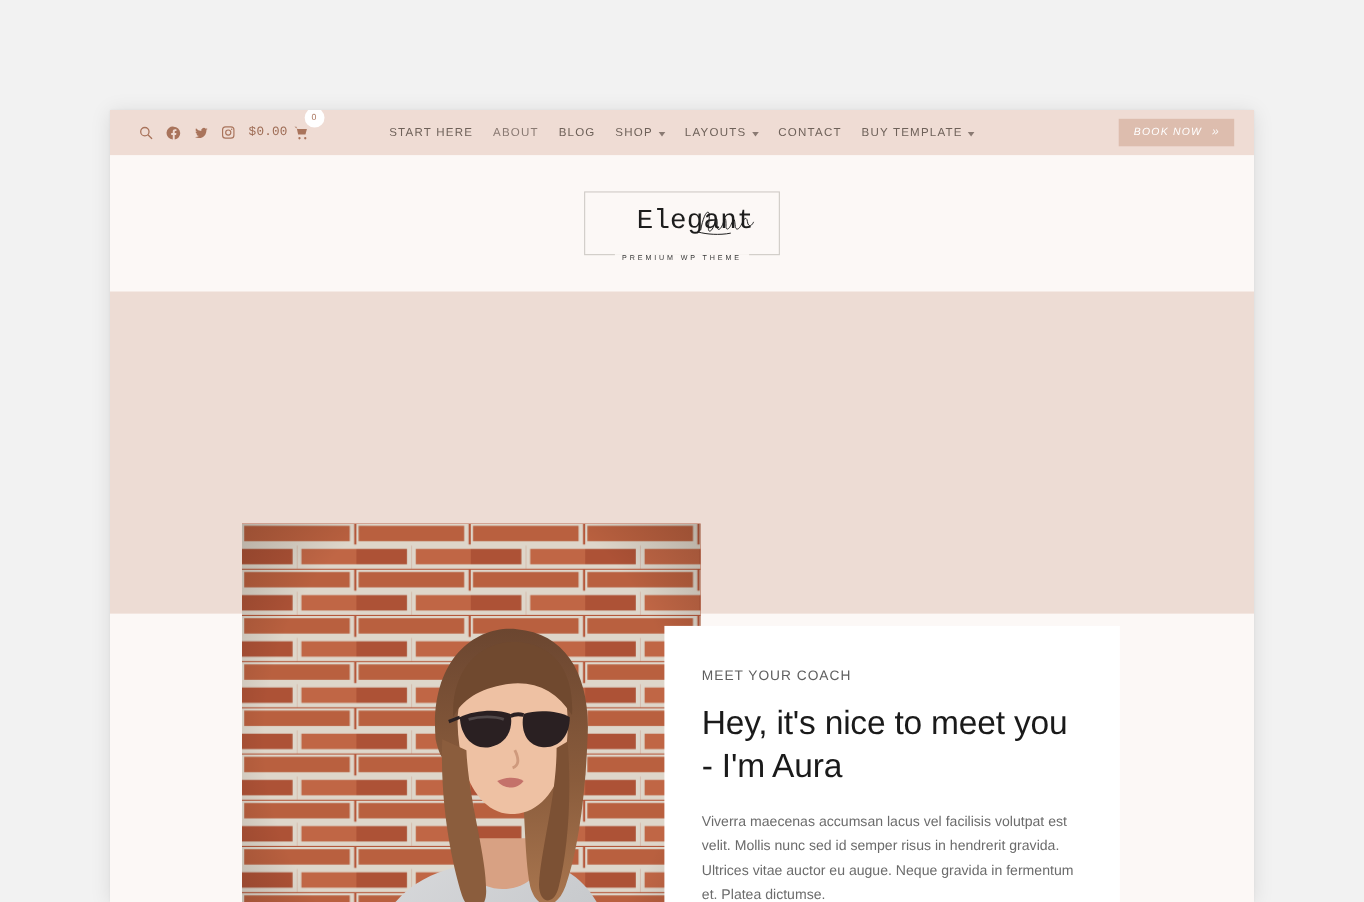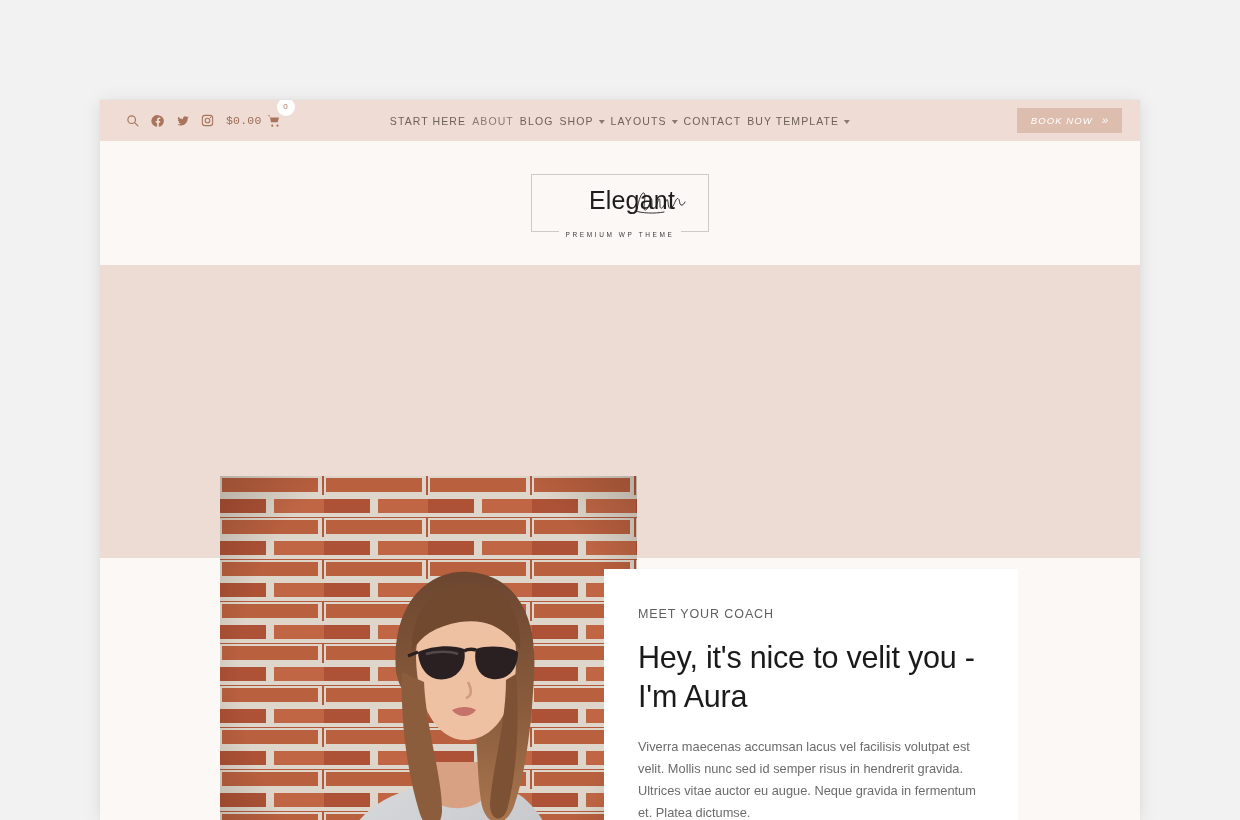--- a/index.html
+++ b/index.html
@@ -85,21 +85,21 @@
     line-height: 1;
   }
 
   
   .mainmenu {
     position: absolute;
     left: 50%;
     transform: translateX(-50%);
     display: flex;
     align-items: center;
-    gap: 6px;
+    gap: 18px;
   }
 
   .menu-item {
     font-size: 10.5px;
     letter-spacing: 1.1px;
     color: #8a7a73;
     text-transform: uppercase;
     display: flex;
     align-items: center;
     gap: 5px;
@@ -147,21 +147,21 @@
     border: 1px solid #cfcac6;
     width: 178px;
     height: 58px;
     position: relative;
     display: flex;
     align-items: center;
     justify-content: center;
   }
 
   .logo-main {
-    font-family: Liberation Sans, sans-serif;
+    font-family: Liberation Mono, monospace;
     font-size: 25px;
     color: #1d1d1d;
     letter-spacing: 0.2px;
     position: relative;
     top: -3px;
     left: -10px;
     margin-left: 44px;
   }
 
   .logo-script {
@@ -413,18 +413,18 @@
         <path d="M248 206 C252 214 252 220 246 222" stroke="#cf9a7d" stroke-width="2.6" fill="none"></path>
         <path d="M232 234 C240 230 250 230 256 234 C250 242 238 242 232 234 Z" fill="#c4726a"></path>
 
         <path d="M182 196 C180 254 190 306 200 338 C206 356 222 354 222 334 C222 300 206 252 204 206 Z" fill="#8b5d3d"></path>
         <path d="M296 198 C300 250 296 298 288 330 C284 348 270 346 270 328 C272 294 286 248 286 204 Z" fill="#7c5134"></path>
       </svg>
     </div>
 
     <div class="card">
       <div class="eyebrow">MEET YOUR COACH</div>
-      <h1 class="headline">Hey, it's nice to velit you - I'm Aura</h1>
+      <h1 class="headline">Hey, it's nice to meet you - I'm Aura</h1>
       <p class="body-copy">Viverra maecenas accumsan lacus vel facilisis volutpat est velit. Mollis nunc sed id semper risus in hendrerit gravida. Ultrices vitae auctor eu augue. Neque gravida in fermentum et. Platea dictumse.</p>
 
     </div>
   </div>
 </div>
 
 </body></html>

